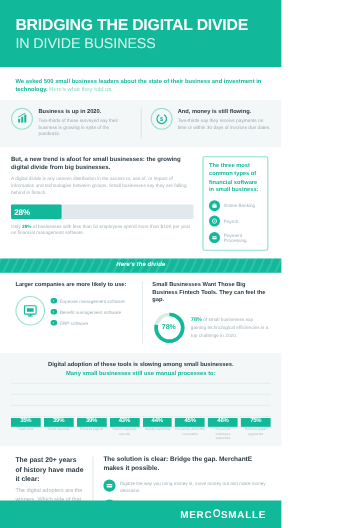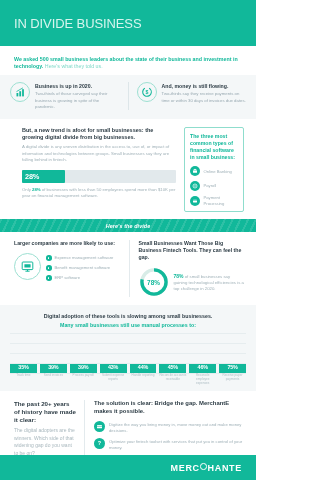--- a/index.html
+++ b/index.html
@@ -36,21 +36,21 @@
     width:20px; height:20px; border-radius:50%;
     border:1.1px solid #9de0d2; flex:0 0 20px;
     display:flex; align-items:center; justify-content:center;
   }
   .card .ico svg { display:block; }
   .card .txt { padding-top:1px; }
   .card .ttl { font-size:5.2px; font-weight:bold; color:#2d3c45; line-height:1.25; }
   .card .sub { font-size:4.3px; line-height:1.42; color:#98a9b1; margin-top:1.5px; }
 
   
-  .trend { display:flex; padding:8px 12px 7px 22px; gap:8px; background:#fff; }
+  .trend { display:flex; padding:8px 12px 7px 10px; gap:8px; background:#fff; }
   .trend-main { flex:1 1 auto; }
   .trend h3 { font-size:5.5px; font-weight:bold; color:#2d3c45; line-height:1.33; }
   .trend .desc { font-size:4.3px; line-height:1.45; color:#9fb0b7; margin-top:3px; }
 
   .stats { display:flex; gap:7px; margin-top:7px; }
   .stat { flex:1; }
   .stat .bar {
     height:13px; background:#e2e9ec; border-radius:1px;
     display:flex; align-items:center; position:relative;
   }
@@ -160,20 +160,21 @@
           display:flex; align-items:flex-start; }
   .logo .o { display:inline-block; width:6.5px; height:6.5px; border-radius:50%;
              border:1.3px solid #fff; margin:0 .6px; position:relative; top:.5px; }
 </style>
 </head>
 <body>
 
 <div class="page">
 
   <div class="header">
+    <h1>BRIDGING THE DIGITAL DIVIDE</h1>
     <h2>IN DIVIDE BUSINESS</h2>
   </div>
 
   <div class="intro">
     <p>
       <span>We asked 500 small business leaders about the state of their business and investment in technology.</span><span class="light"> Here's what they told us.</span>
     </p>
   </div>
 
   <div class="cards">
@@ -422,18 +423,18 @@
           <span class="t">Mitigate cash flow uncertainty by aligning with the right fintech partner.</span>
         </li>
       </ul>
     </div>
   </div>
 
   <div class="footer">
     <div class="logo">
       <span>MERC</span>
         <span class="o"></span>
-        <span>HANT</span>
+        <span>SMALL</span>
         <span>E</span>
     </div>
   </div>
 
 </div>
 
 </body></html>

